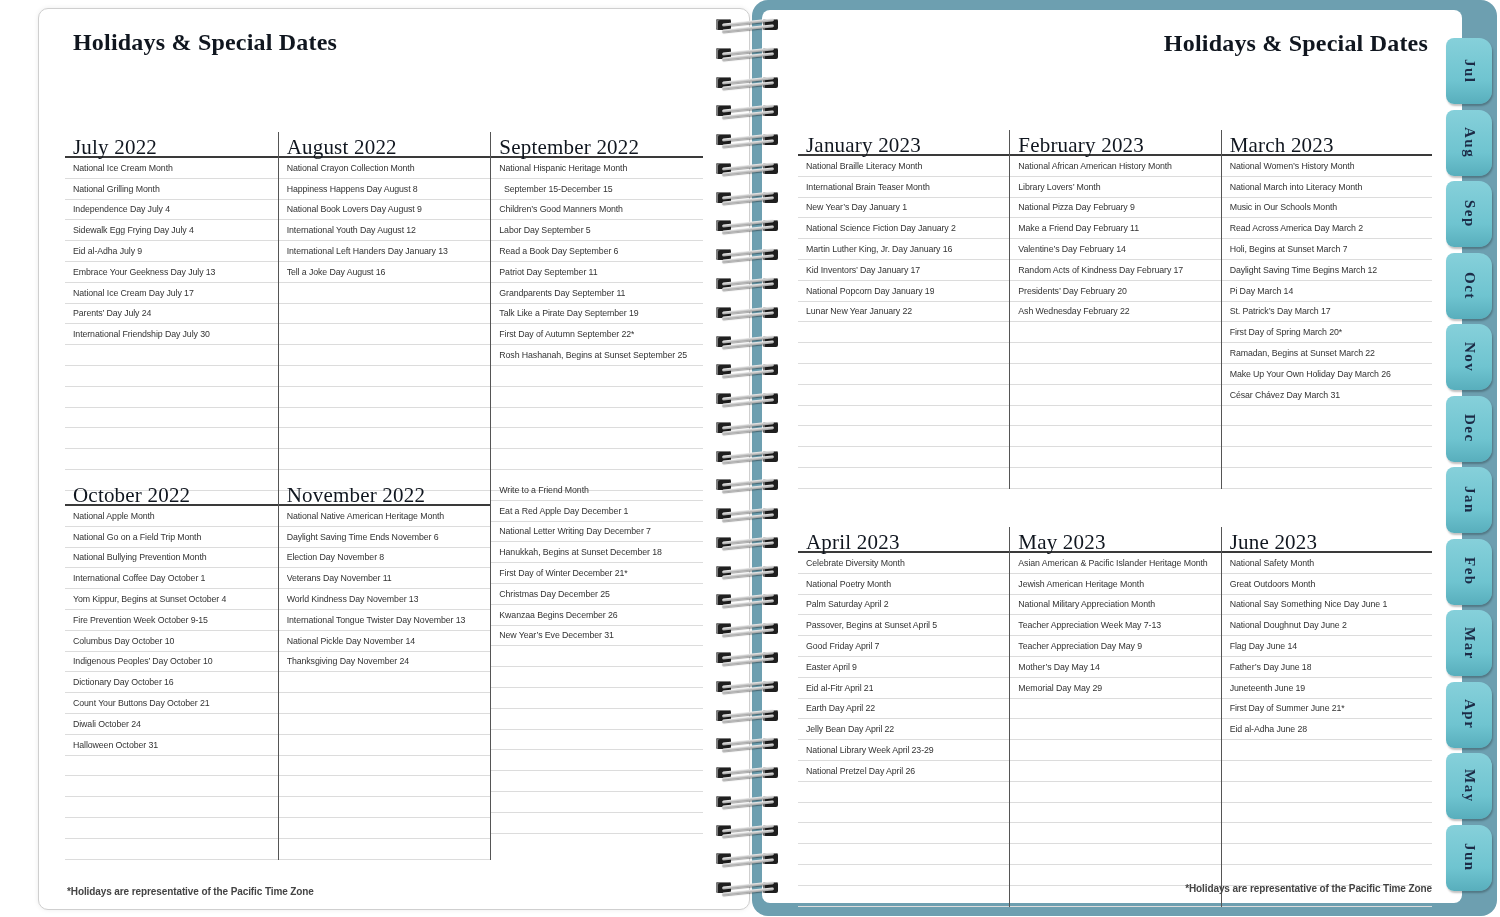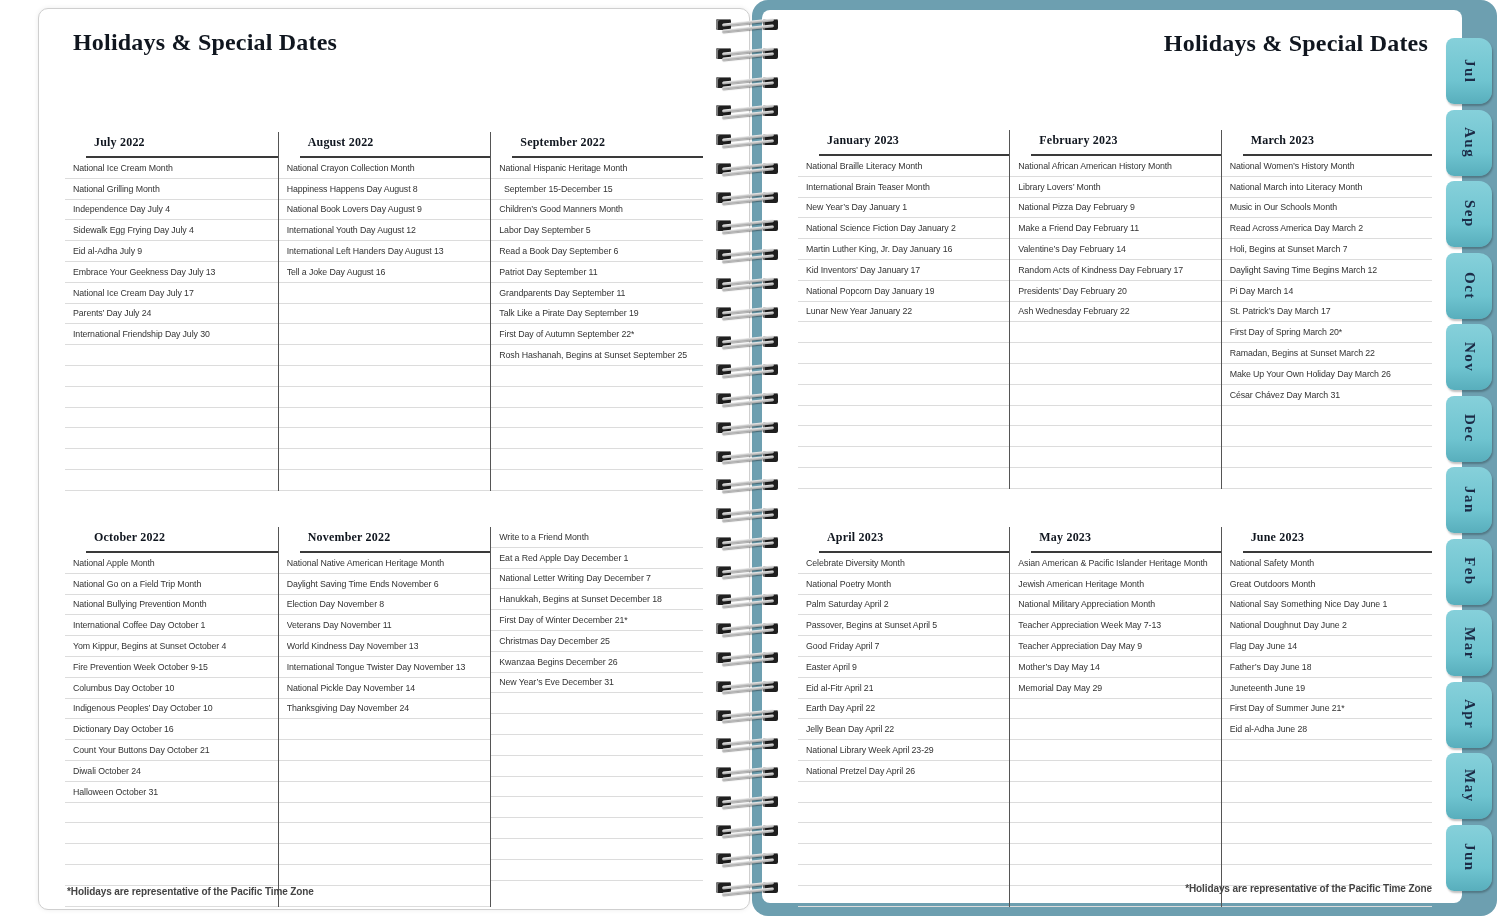--- a/index.html
+++ b/index.html
@@ -21,27 +21,27 @@
   .page-right{position:absolute;left:762px;top:10px;width:700px;height:893px;
     background:#fff;border-radius:8px;z-index:2;}
   .title{position:absolute;font-family:"Liberation Serif",serif;font-weight:700;
     font-size:24px;color:var(--ink);letter-spacing:.2px;}
   .page-left .title{left:34px;top:20px;}
   .page-right .title{right:34px;top:20px;}
   
   .section{position:absolute;display:grid;grid-template-columns:1fr 1fr 1fr;}
   .page-left .section{left:26px;width:638px;}
   .page-right .section{left:36px;width:634px;}
-  .sec-top{top:123px;} .sec-bottom{top:518px;}
+  .sec-top{top:123px;} .sec-bottom{top:471px;}
   .page-right .sec-top{top:120px;} .page-right .sec-bottom{top:517px;}
   .month-col{min-width:0;}
   .month-col + .month-col{border-left:1px solid var(--colline);}
-  .month-name{font-family:"Liberation Serif",serif;font-weight:700;font-size:12px;
+  .month-name{font-family:"Liberation Serif",serif;font-weight:400;font-size:21px;
     color:var(--ink);height:26px;box-sizing:border-box;padding:3px 0 0 8px;
-    border-bottom:2px solid #3a3a3a;letter-spacing:.2px;margin-left:21px;}
+    border-bottom:2px solid #3a3a3a;letter-spacing:.2px;}
   .row{height:20.8px;box-sizing:border-box;border-bottom:1px solid var(--rowline);
     display:flex;align-items:center;padding-left:8px;}
   .row span{font-size:8.8px;color:#333;letter-spacing:-.1px;white-space:pre;overflow:hidden;}
   .footnote{position:absolute;font-size:10px;color:#444;letter-spacing:-.1px;font-weight:bold;}
   .page-left .footnote{left:28px;bottom:12px;}
   .page-right .footnote{right:30px;bottom:9px;}
   
   .binding{position:absolute;left:700px;top:12px;width:92px;height:892px;z-index:5;}
   .coil{position:absolute;left:0;width:100%;height:28px;}
   .hole{position:absolute;width:15px;height:11px;background:#1f1f1f;border-radius:2px;
@@ -127,21 +127,21 @@
         <div class="row">
           <span>Happiness Happens Day August 8</span>
         </div>
         <div class="row">
           <span>National Book Lovers Day August 9</span>
         </div>
         <div class="row">
           <span>International Youth Day August 12</span>
         </div>
         <div class="row">
-          <span>International Left Handers Day August 13</span>
+          <span>International Left Handers Day January 13</span>
         </div>
         <div class="row">
           <span>Tell a Joke Day August 16</span>
         </div>
         <div class="row">
           <span></span>
         </div>
         <div class="row">
           <span></span>
         </div>

